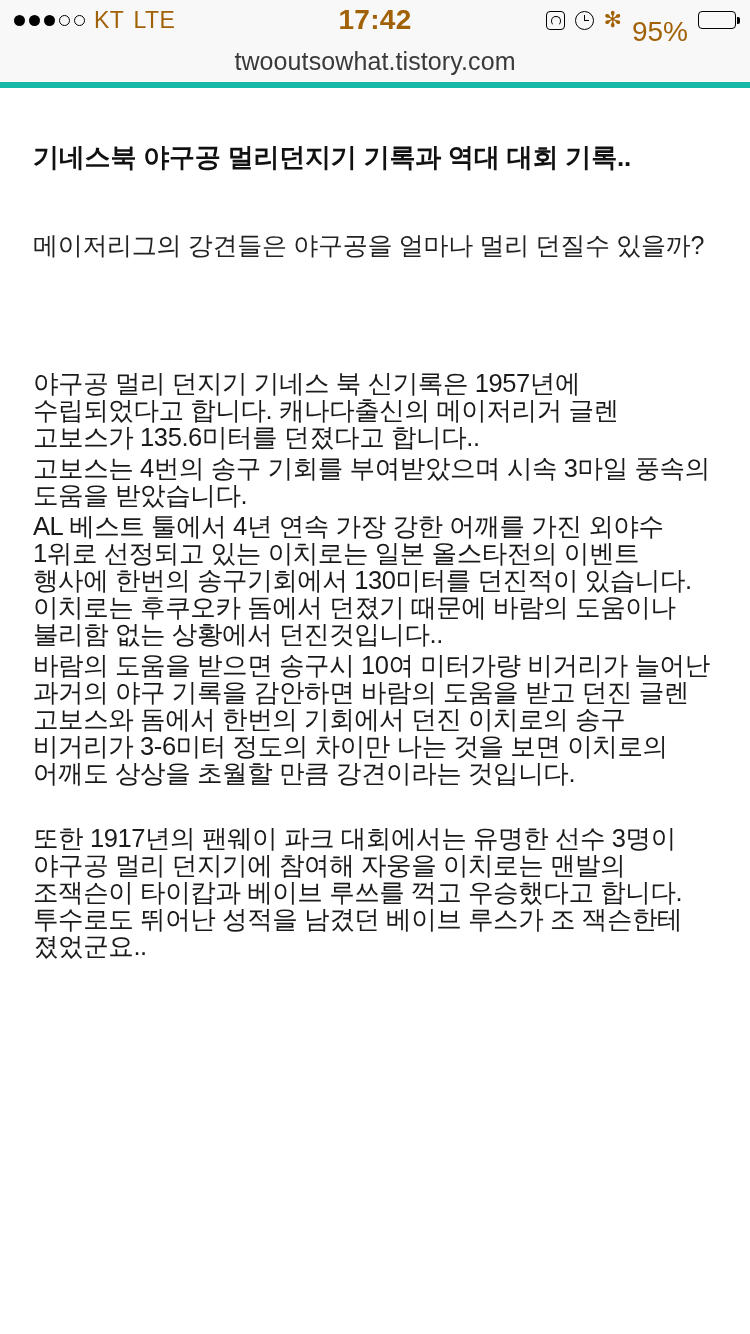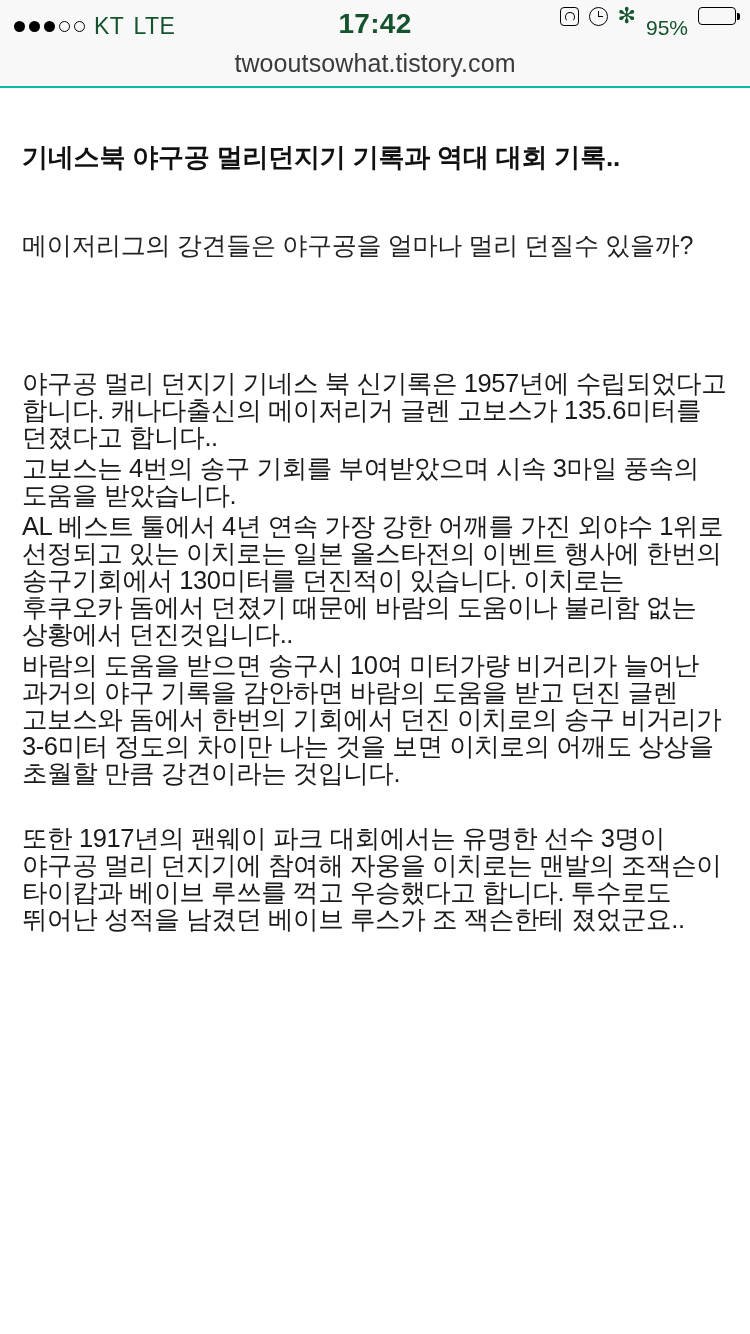--- a/index.html
+++ b/index.html
@@ -10,25 +10,25 @@
     font-family: "Liberation Sans", sans-serif;
     -webkit-font-smoothing: antialiased;
   }
   body { position: relative; overflow: hidden; }
 
   
   .status-bar {
     height: 40px;
     background: #f8f8f8;
     display: flex;
-    align-items: flex-end;
+    align-items: center;
     padding: 0 14px;
     position: relative;
     font-size: 23px;
-    color: #14532d;
+    color: #a16207;
   }
   .status-left {
     display: flex;
     align-items: center;
     gap: 9px;
   }
   .signal-dots { display: flex; align-items: center; gap: 4px; }
   .dot {
     width: 11px; height: 11px; border-radius: 50%;
     background: #000;
@@ -84,21 +84,21 @@
     background: #000;
   }
   .icon-clock::after {
     content: "";
     position: absolute;
     left: 8px; top: 8px;
     width: 5px; height: 1.6px;
     background: #000;
   }
   .icon-bt { font-size: 22px; line-height: 1; }
-  .battery-pct { font-size: 21px; margin-top: 24px; }
+  .battery-pct { font-size: 28px; margin-top: 24px; }
   .battery {
     width: 38px; height: 18px;
     border: 1.8px solid #000;
     border-radius: 4px;
     position: relative;
     padding: 2px;
   }
   .battery::after {
     content: "";
     position: absolute;
@@ -106,34 +106,34 @@
     width: 3px; height: 7px;
     background: #000;
     border-radius: 0 2px 2px 0;
   }
   .battery-fill { height: 100%; background: #000; border-radius: 1px; }
 
   
   .url-bar {
     height: 48px;
     background: #f8f8f8;
-    border-bottom: 2px solid #14b8a6;
+    border-bottom: 6px solid #14b8a6;
     display: flex;
     align-items: center;
     justify-content: center;
   }
   .url-text {
     font-size: 25px;
     color: #3a3a3a;
     letter-spacing: 0.1px;
   }
 
   
   .page {
-    padding: 0 22px;
+    padding: 0 33px;
     background: #fff;
   }
   .post-title {
     font-size: 26px;
     font-weight: bold;
     color: #111;
     margin-top: 52px;
     letter-spacing: -0.2px;
   }
   .lead {

